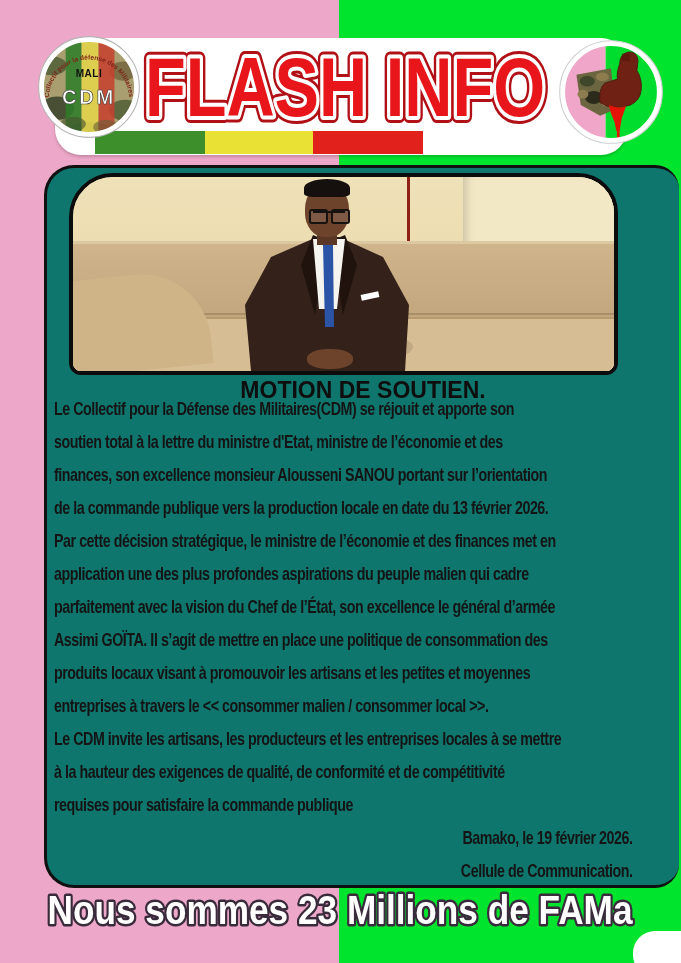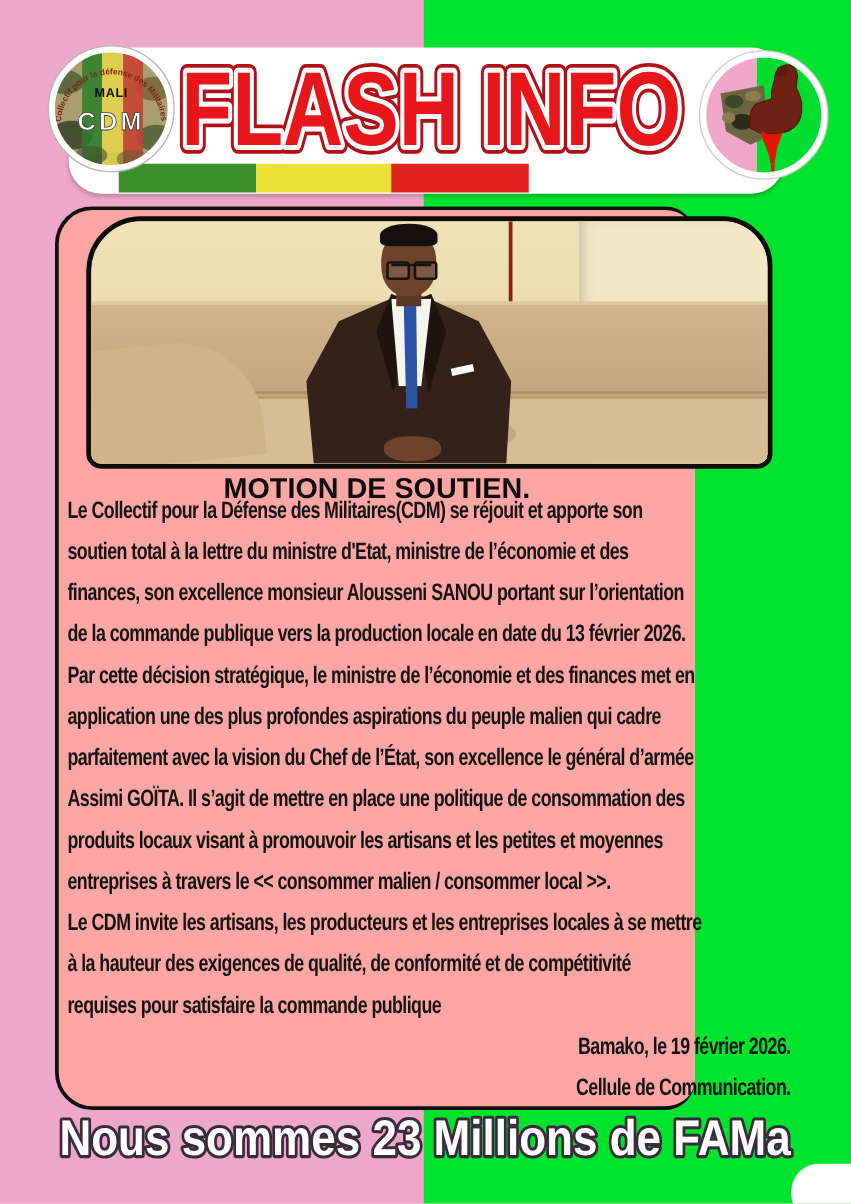--- a/index.html
+++ b/index.html
@@ -15,21 +15,21 @@
   .flash-svg{position:absolute;left:0;top:0;width:572px;height:96px;}
   .flag-strip{position:absolute;left:40px;top:93px;width:328px;height:23px;display:flex;}
   .flag-strip .g{width:110px;background:#3d8f2c;}
   .flag-strip .y{width:108px;background:#e9e235;}
   .flag-strip .r{width:110px;background:#e1211b;}
 
   .logo-left{position:absolute;left:36px;top:34px;width:106px;height:106px;}
   .logo-right{position:absolute;left:557px;top:38px;width:108px;height:108px;}
 
   
-  .card{position:absolute;left:44px;top:165px;width:512px;height:723px;background:#fca5a5;
+  .card{position:absolute;left:44px;top:165px;width:635px;height:723px;background:#0f766e;
         border:3px solid #101010;border-right:none;border-radius:30px 24px 24px 30px;
         box-sizing:border-box;}
   
   .photo{position:absolute;left:22px;top:5px;width:549px;height:202px;border:4px solid #0c0c0c;
          border-radius:44px 40px 12px 12px;overflow:hidden;background:#ead9ab;box-sizing:border-box;}
   .photo *{position:absolute;}
   .wall{left:0;top:0;width:541px;height:194px;background:linear-gradient(#efe1b8,#e7d5a5);}
   .wall-panel{left:390px;top:0;width:151px;height:194px;background:#f3e8c6;
               box-shadow:inset 8px 0 10px -5px rgba(0,0,0,.18);}
   .red-line{left:334px;top:0;width:3px;height:66px;background:#8e2014;}

